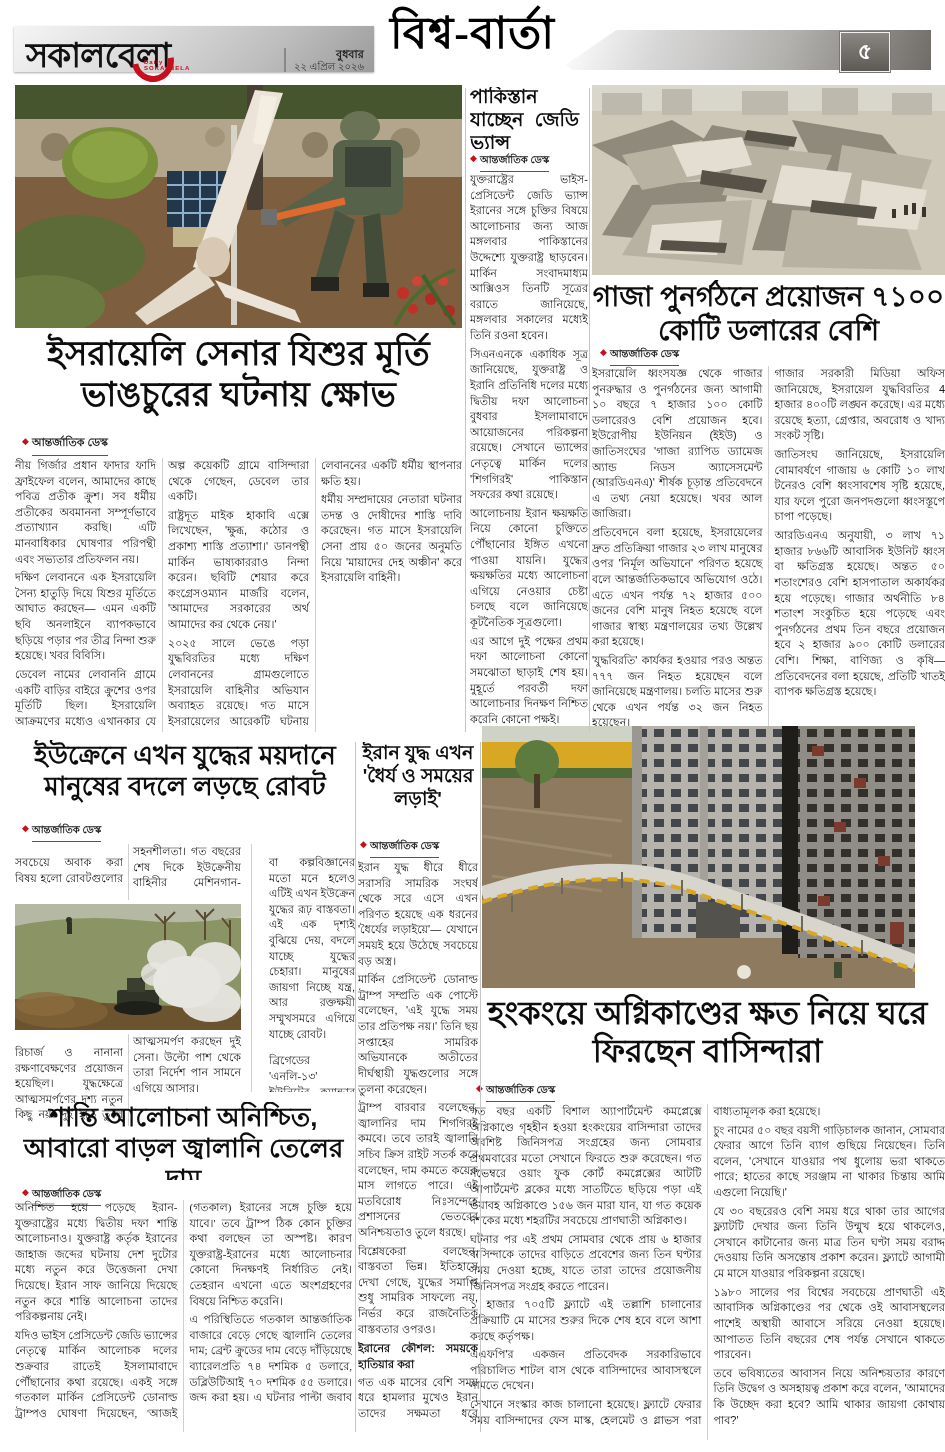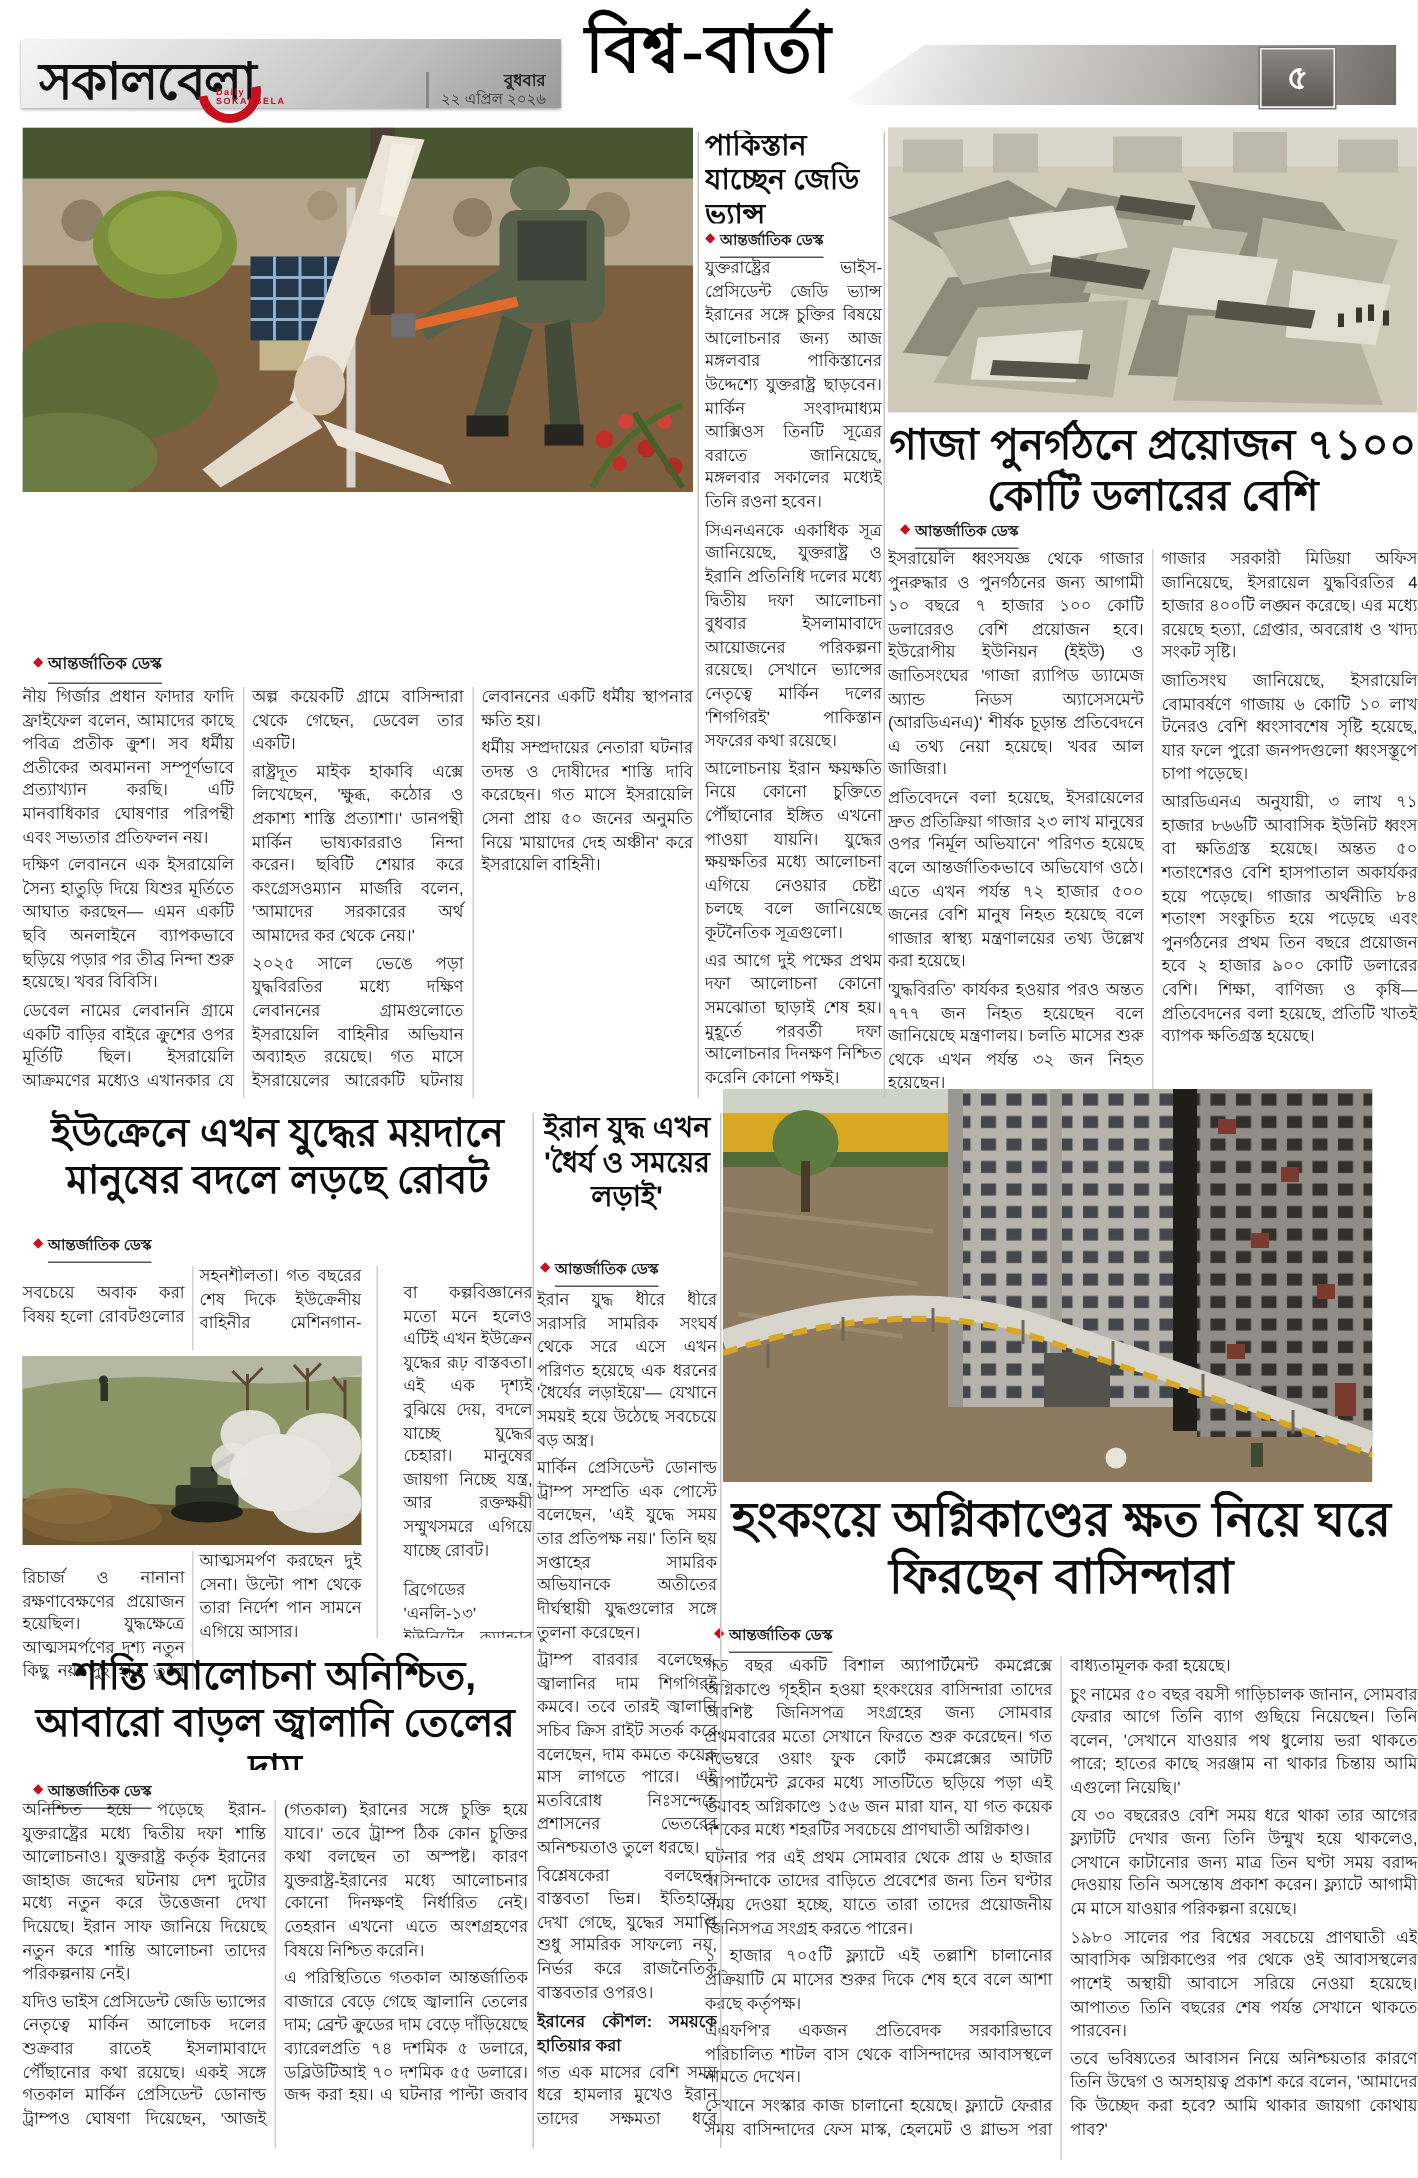--- a/index.html
+++ b/index.html
@@ -121,33 +121,34 @@
           <circle cx="402" cy="196" r="5" fill="#d04438"></circle>
         <circle cx="416" cy="214" r="6" fill="#b32a24"></circle>
           <circle cx="398" cy="224" r="5" fill="#c03028"></circle>
         <circle cx="428" cy="196" r="5" fill="#d04438"></circle>
           <circle cx="434" cy="226" r="6" fill="#b32a24"></circle>
         <path d="M380 240 Q400 200 440 185" stroke="#4e6b2e" stroke-width="4" fill="none"></path>
         <path d="M440 240 Q420 210 408 190" stroke="#42602a" stroke-width="4" fill="none"></path>
       </g>
     </svg>
   </div>
+  <div class="headline" style="left:15px;top:333px;width:447px;height:96px;font-size:34px;">ইসরায়েলি সেনার যিশুর মূর্তি ভাঙচুরের ঘটনায় ক্ষোভ</div>
   <div class="byline" style="left:22px;top:434px;">
     <span class="bullet">◆</span><span class="rule">আন্তর্জাতিক ডেস্ক</span>
   </div>
   <div class="body-text cols-3" style="left:15px;top:458px;width:447px;height:274px;">
     <p>নীয় গির্জার প্রধান ফাদার ফাদি ফ্রাইফেল বলেন, আমাদের কাছে পবিত্র প্রতীক ক্রুশ। সব ধর্মীয় প্রতীকের অবমাননা সম্পূর্ণভাবে প্রত্যাখ্যান করছি। এটি মানবাধিকার ঘোষণার পরিপন্থী এবং সভ্যতার প্রতিফলন নয়।</p>
     <p>দক্ষিণ লেবাননে এক ইসরায়েলি সৈন্য হাতুড়ি দিয়ে যিশুর মূর্তিতে আঘাত করছেন— এমন একটি ছবি অনলাইনে ব্যাপকভাবে ছড়িয়ে পড়ার পর তীব্র নিন্দা শুরু হয়েছে। খবর বিবিসি।</p>
     <p>ডেবেল নামের লেবাননি গ্রামে একটি বাড়ির বাইরে ক্রুশের ওপর মূর্তিটি ছিল। ইসরায়েলি আক্রমণের মধ্যেও এখানকার যে অল্প কয়েকটি গ্রামে বাসিন্দারা থেকে গেছেন, ডেবেল তার একটি।</p>
     <p>রাষ্ট্রদূত মাইক হাকাবি এক্সে লিখেছেন, 'ক্ষুব্ধ, কঠোর ও প্রকাশ্য শাস্তি প্রত্যাশা।' ডানপন্থী মার্কিন ভাষ্যকাররাও নিন্দা করেন। ছবিটি শেয়ার করে কংগ্রেসওম্যান মার্জরি বলেন, 'আমাদের সরকারের অর্থ আমাদের কর থেকে নেয়।'</p>
     <p>২০২৫ সালে ভেঙে পড়া যুদ্ধবিরতির মধ্যে দক্ষিণ লেবাননের গ্রামগুলোতে ইসরায়েলি বাহিনীর অভিযান অব্যাহত রয়েছে। গত মাসে ইসরায়েলের আরেকটি ঘটনায় লেবাননের একটি ধর্মীয় স্থাপনার ক্ষতি হয়।</p>
     <p>ধর্মীয় সম্প্রদায়ের নেতারা ঘটনার তদন্ত ও দোষীদের শাস্তি দাবি করেছেন। গত মাসে ইসরায়েলি সেনা প্রায় ৫০ জনের অনুমতি নিয়ে 'মায়াদের দেহ অঞ্চীন' করে ইসরায়েলি বাহিনী।</p>
   </div>
 
-  <div class="headline" style="left:470px;top:87px;width:118px;height:62px;font-size:19px;text-align:left;">পাকিস্তান যাচ্ছেন জেডি ভ্যান্স</div>
+  <div class="headline" style="left:470px;top:87px;width:118px;height:62px;font-size:19px;text-align:left;font-family:Liberation Mono, monospace;">পাকিস্তান যাচ্ছেন জেডি ভ্যান্স</div>
   <div class="byline" style="left:470px;top:152px;font-size:10px;">
     <span class="bullet">◆</span><span class="rule">আন্তর্জাতিক ডেস্ক</span>
   </div>
   <div class="body-text" style="left:470px;top:172px;width:118px;height:560px;">
     <p>যুক্তরাষ্ট্রের ভাইস-প্রেসিডেন্ট জেডি ভ্যান্স ইরানের সঙ্গে চুক্তির বিষয়ে আলোচনার জন্য আজ মঙ্গলবার পাকিস্তানের উদ্দেশ্যে যুক্তরাষ্ট্র ছাড়বেন। মার্কিন সংবাদমাধ্যম আক্সিওস তিনটি সূত্রের বরাতে জানিয়েছে, মঙ্গলবার সকালের মধ্যেই তিনি রওনা হবেন।</p>
     <p>সিএনএনকে একাধিক সূত্র জানিয়েছে, যুক্তরাষ্ট্র ও ইরানি প্রতিনিধি দলের মধ্যে দ্বিতীয় দফা আলোচনা বুধবার ইসলামাবাদে আয়োজনের পরিকল্পনা রয়েছে। সেখানে ভ্যান্সের নেতৃত্বে মার্কিন দলের 'শিগগিরই' পাকিস্তান সফরের কথা রয়েছে।</p>
     <p>আলোচনায় ইরান ক্ষয়ক্ষতি নিয়ে কোনো চুক্তিতে পৌঁছানোর ইঙ্গিত এখনো পাওয়া যায়নি। যুদ্ধের ক্ষয়ক্ষতির মধ্যে আলোচনা এগিয়ে নেওয়ার চেষ্টা চলছে বলে জানিয়েছে কূটনৈতিক সূত্রগুলো।</p>
     <p>এর আগে দুই পক্ষের প্রথম দফা আলোচনা কোনো সমঝোতা ছাড়াই শেষ হয়। মুহূর্তে পরবর্তী দফা আলোচনার দিনক্ষণ নিশ্চিত করেনি কোনো পক্ষই।</p>
   </div>
 

